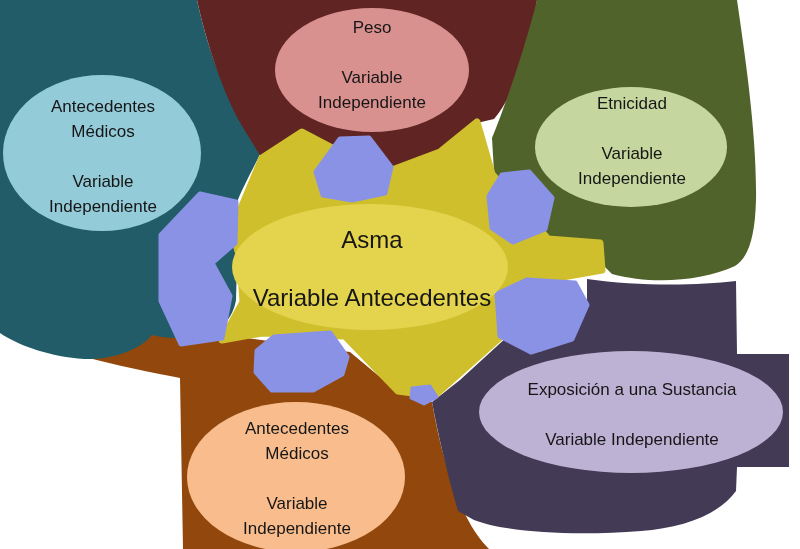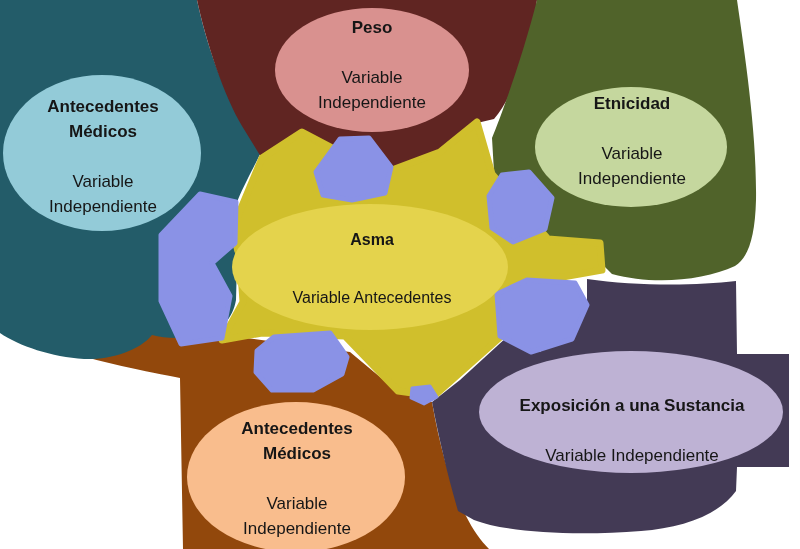--- a/index.html
+++ b/index.html
@@ -16,22 +16,22 @@
     position: absolute;
     transform: translate(-50%, -50%);
     text-align: center;
     white-space: pre-line;
     color: #161616;
     font-size: 17px;
     line-height: 25px;
     width: 260px;
     pointer-events: none;
   }
-  .node-label .node-title { font-weight: bold; }
-  .node-label.center-label { font-size: 16px; line-height: 29px; width: 300px; }
+  .node-label .node-title { font-weight: normal; }
+  .node-label.center-label { font-size: 24px; line-height: 29px; width: 300px; }
 </style>
 </head>
 <body>
 
 <div class="stage">
   <svg width="800" height="549" viewBox="0 0 800 549">
 
     <path d="M 58,348 C 95,334 140,330 178,332 C 198,330 218,331 232,336 L 350,352 L 398,392 L 432,402
              C 440,448 451,487 466,516 C 473,530 481,541 489,549 L 183,549 L 180,378
              C 150,372 95,362 58,348 Z" fill="#92480C"></path>
@@ -89,21 +89,21 @@
     <div class="node-title">Etnicidad</div>
     <div class="node-subtitle">Variable
 Independiente</div>
   </div>
 
   <div class="node-label center-label" style="left:372px; top:268px;">
     <div class="node-title">Asma</div>
     <div class="node-subtitle">Variable Antecedentes</div>
   </div>
 
-  <div class="node-label" style="left:632px; top:430px; width:320px;">
+  <div class="node-label" style="left:632px; top:414px; width:320px;">
     <div class="node-title">Exposición a una Sustancia</div>
     <div class="node-subtitle">Variable Independiente</div>
   </div>
 
   <div class="node-label" style="left:297px; top:478px;">
     <div class="node-title">Antecedentes
 Médicos</div>
     <div class="node-subtitle">Variable
 Independiente</div>
   </div>

